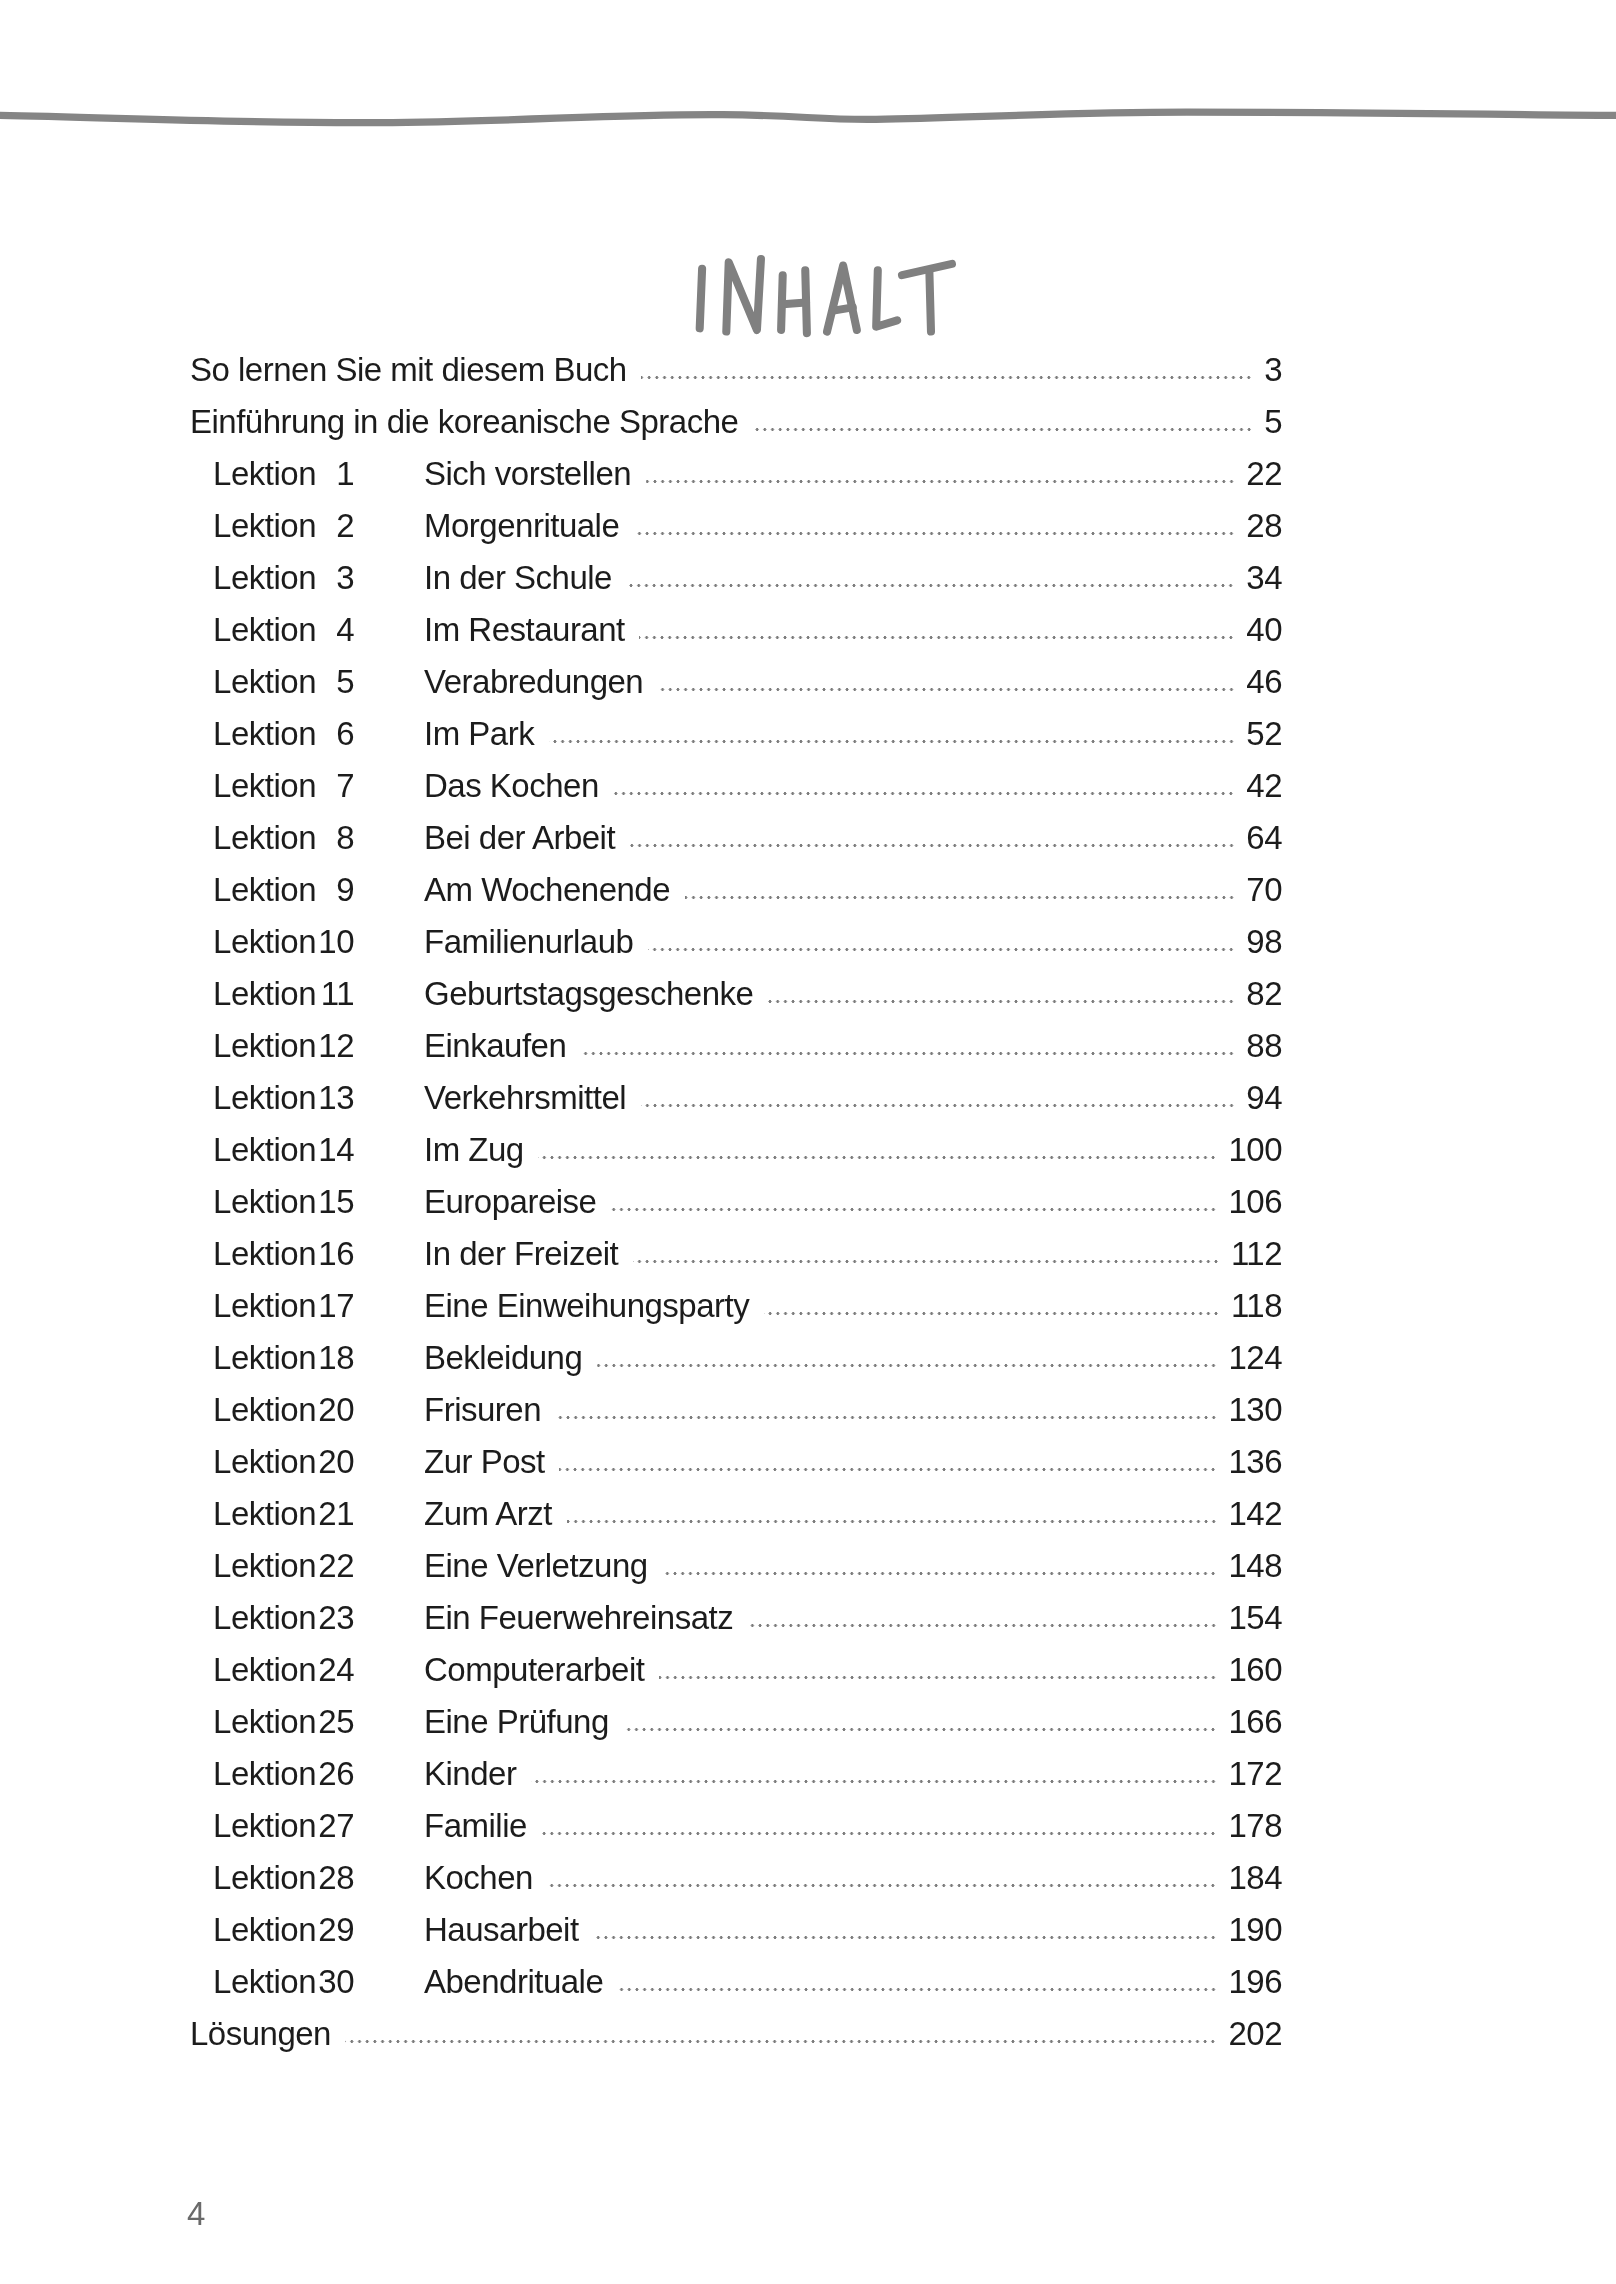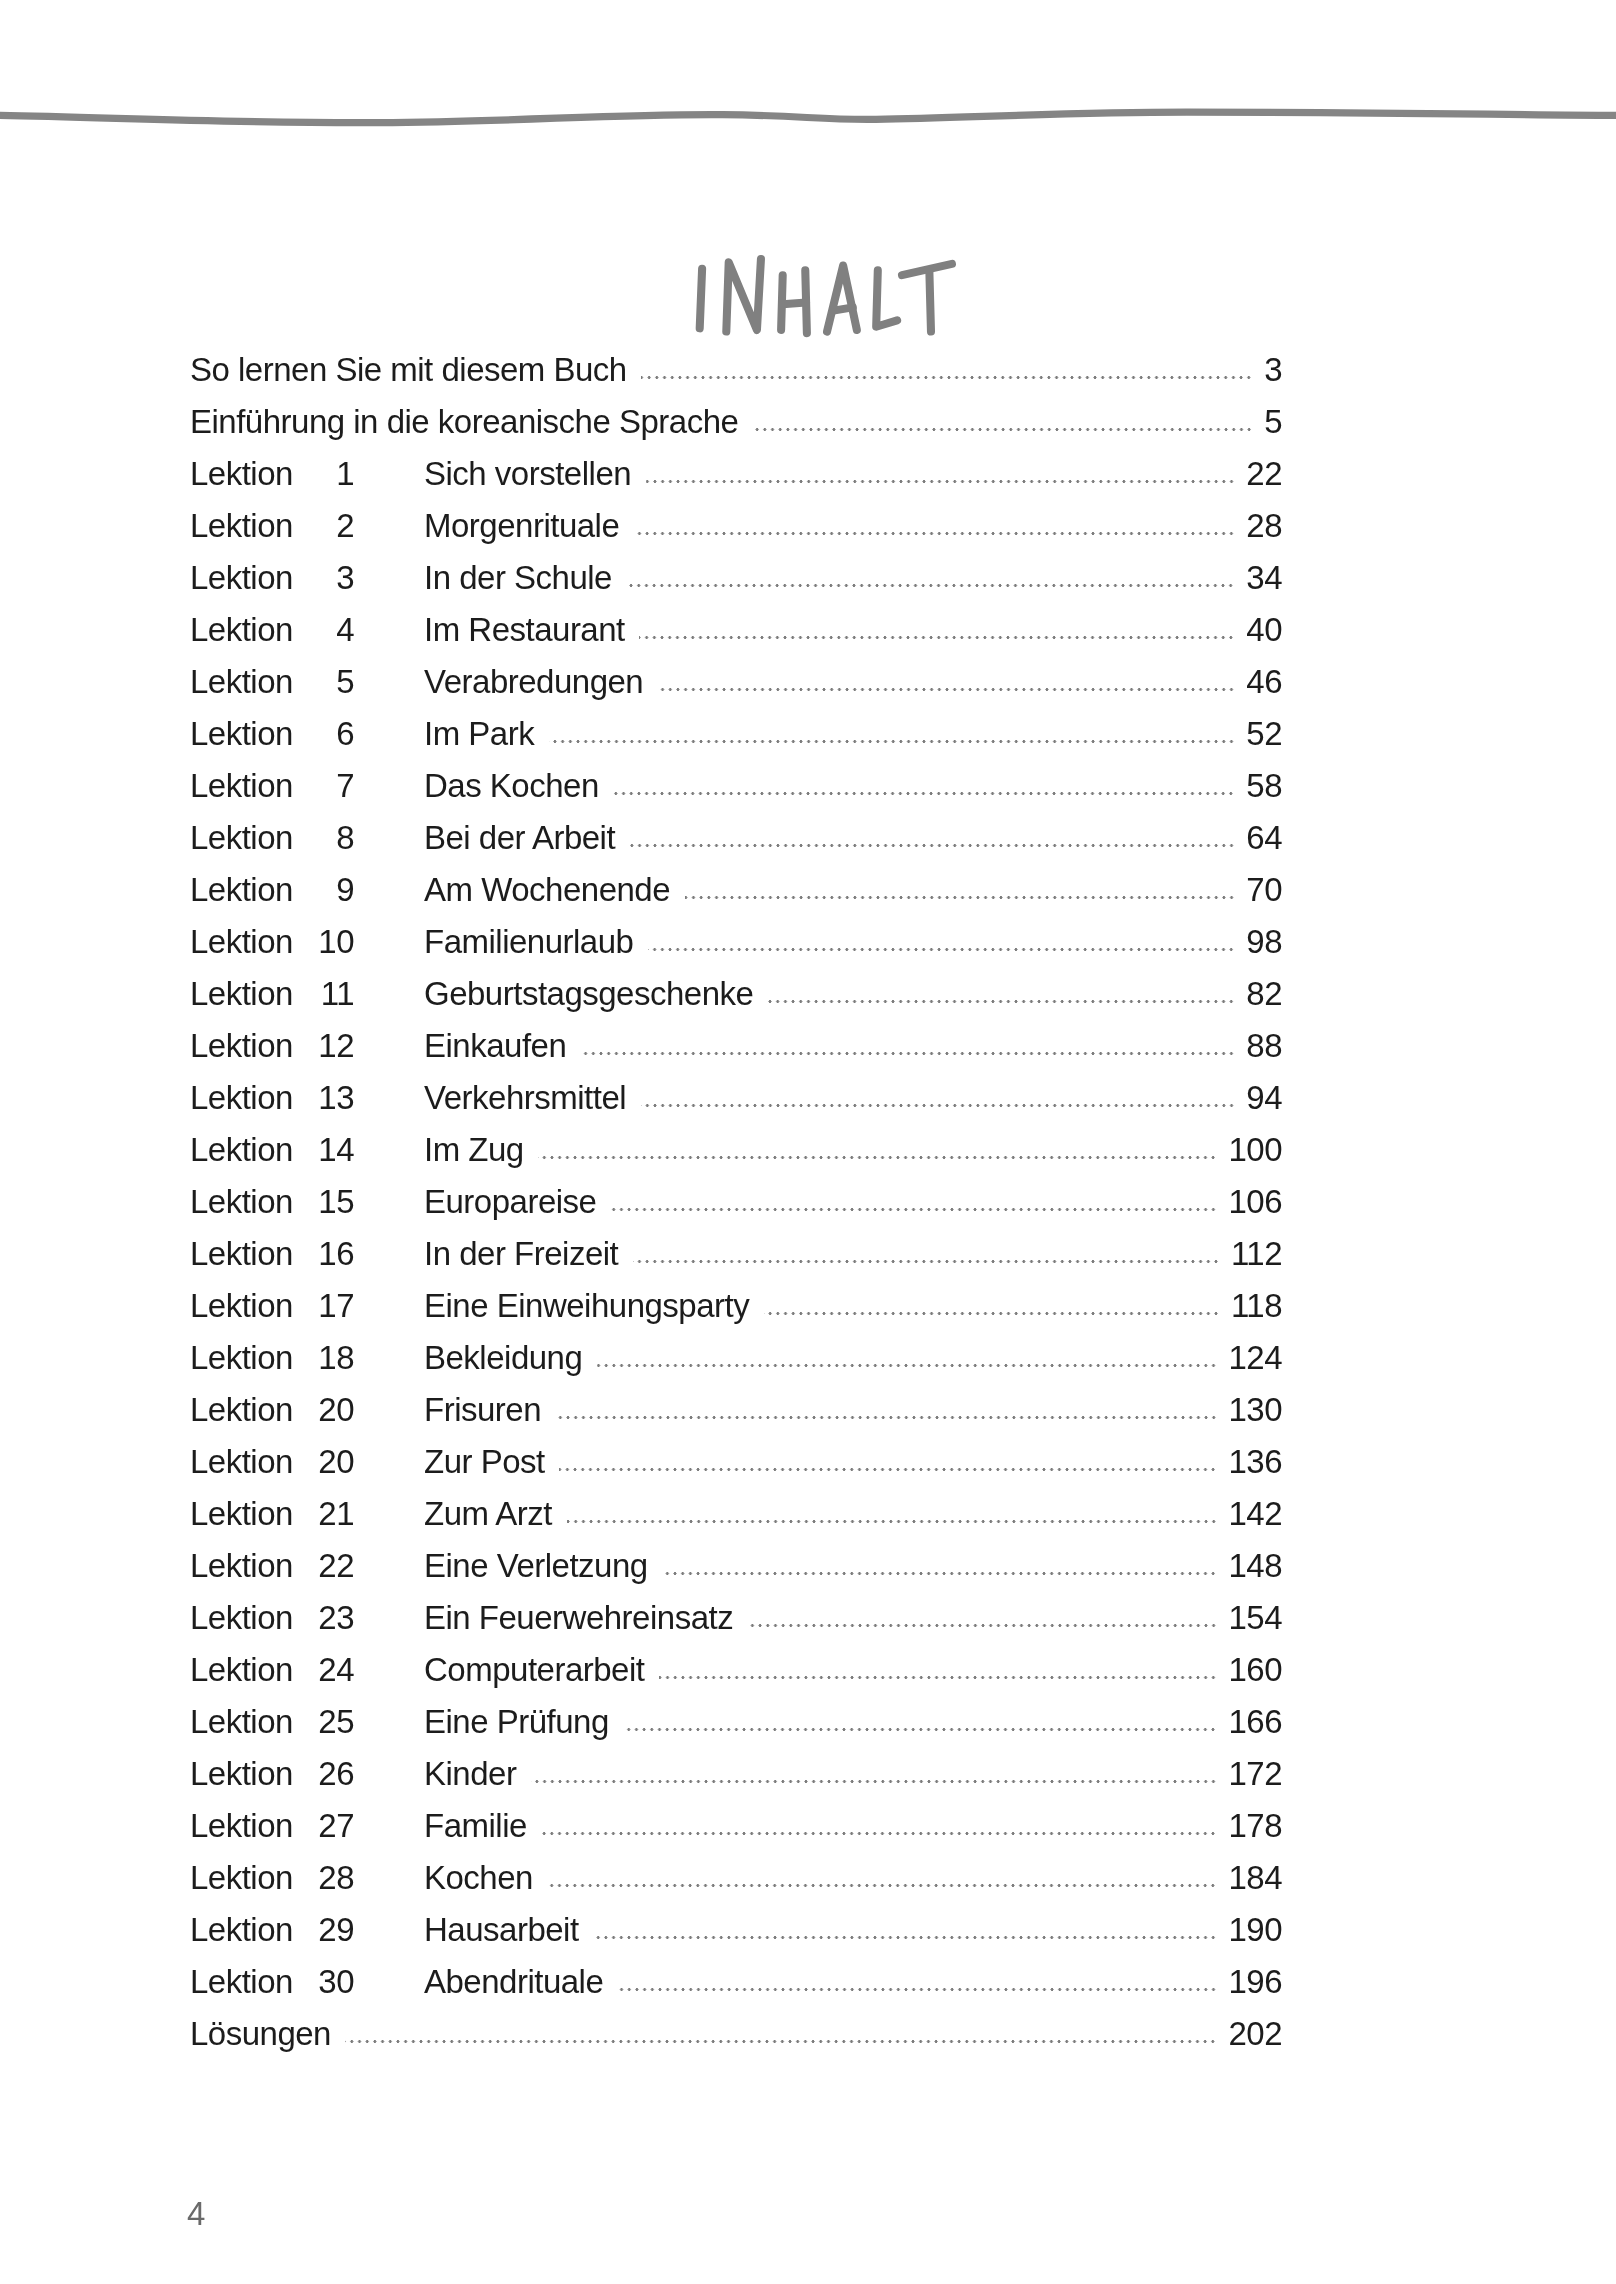--- a/index.html
+++ b/index.html
@@ -1,21 +1,21 @@
 <!DOCTYPE html>
 <html style="font-size:13px"><head>
 <meta charset="utf-8">
 <style>
   html, body { margin: 0; padding: 0; background: #ffffff; }
   body { width: 1617px; height: 2284px; position: relative; overflow: hidden; font-family: "Liberation Sans", sans-serif; color: #1c1c1c; }
   .top-rule { position: absolute; left: 0; top: 97px; width: 1617px; height: 48px; }
   .title { position: absolute; left: 686px; top: 246px; width: 274px; height: 97px; }
   .toc { position: absolute; left: 190px; top: 344px; width: 1092px; }
   .row { height: 52px; display: flex; align-items: baseline; font-size: 33px; line-height: 52px; letter-spacing: -0.5px; white-space: nowrap; }
-  .row .lek { display: inline-block; width: 126px; }
+  .row .lek { display: inline-block; width: 126px; text-align: right; }
   .row .num { display: inline-block; width: 38px; text-align: right; }
   .row .gap { display: inline-block; width: 70px; }
   .row .dots { flex: 1 1 auto; height: 4.8px; margin: 0 11.3px 0 14.5px; align-self: baseline;
      background-image: radial-gradient(circle, #7c7c7c 1.3px, transparent 1.7px);
      background-size: 7.7px 4.8px; background-repeat: repeat-x; background-position: right center; position: relative; top: -0.8px; }
   .row .page { display: inline-block; text-align: right; min-width: 16px; }
   .footer-page { position: absolute; left: 187px; top: 2194px; font-size: 33px; color: #6a6a6a; line-height: 40px; }
 </style>
 </head>
 <body>
@@ -106,21 +106,21 @@
       <span>Im Park</span>
       <span class="dots"></span>
       <span class="page">52</span>
     </div>
   <div class="row">
       <span class="lek">Lektion</span>
       <span class="num">7</span>
       <span class="gap"></span>
       <span>Das Kochen</span>
       <span class="dots"></span>
-      <span class="page">58</span>
+      <span class="page">42</span>
     </div>
   <div class="row">
       <span class="lek">Lektion</span>
       <span class="num">8</span>
       <span class="gap"></span>
       <span>Bei der Arbeit</span>
       <span class="dots"></span>
       <span class="page">64</span>
     </div>
   <div class="row">

